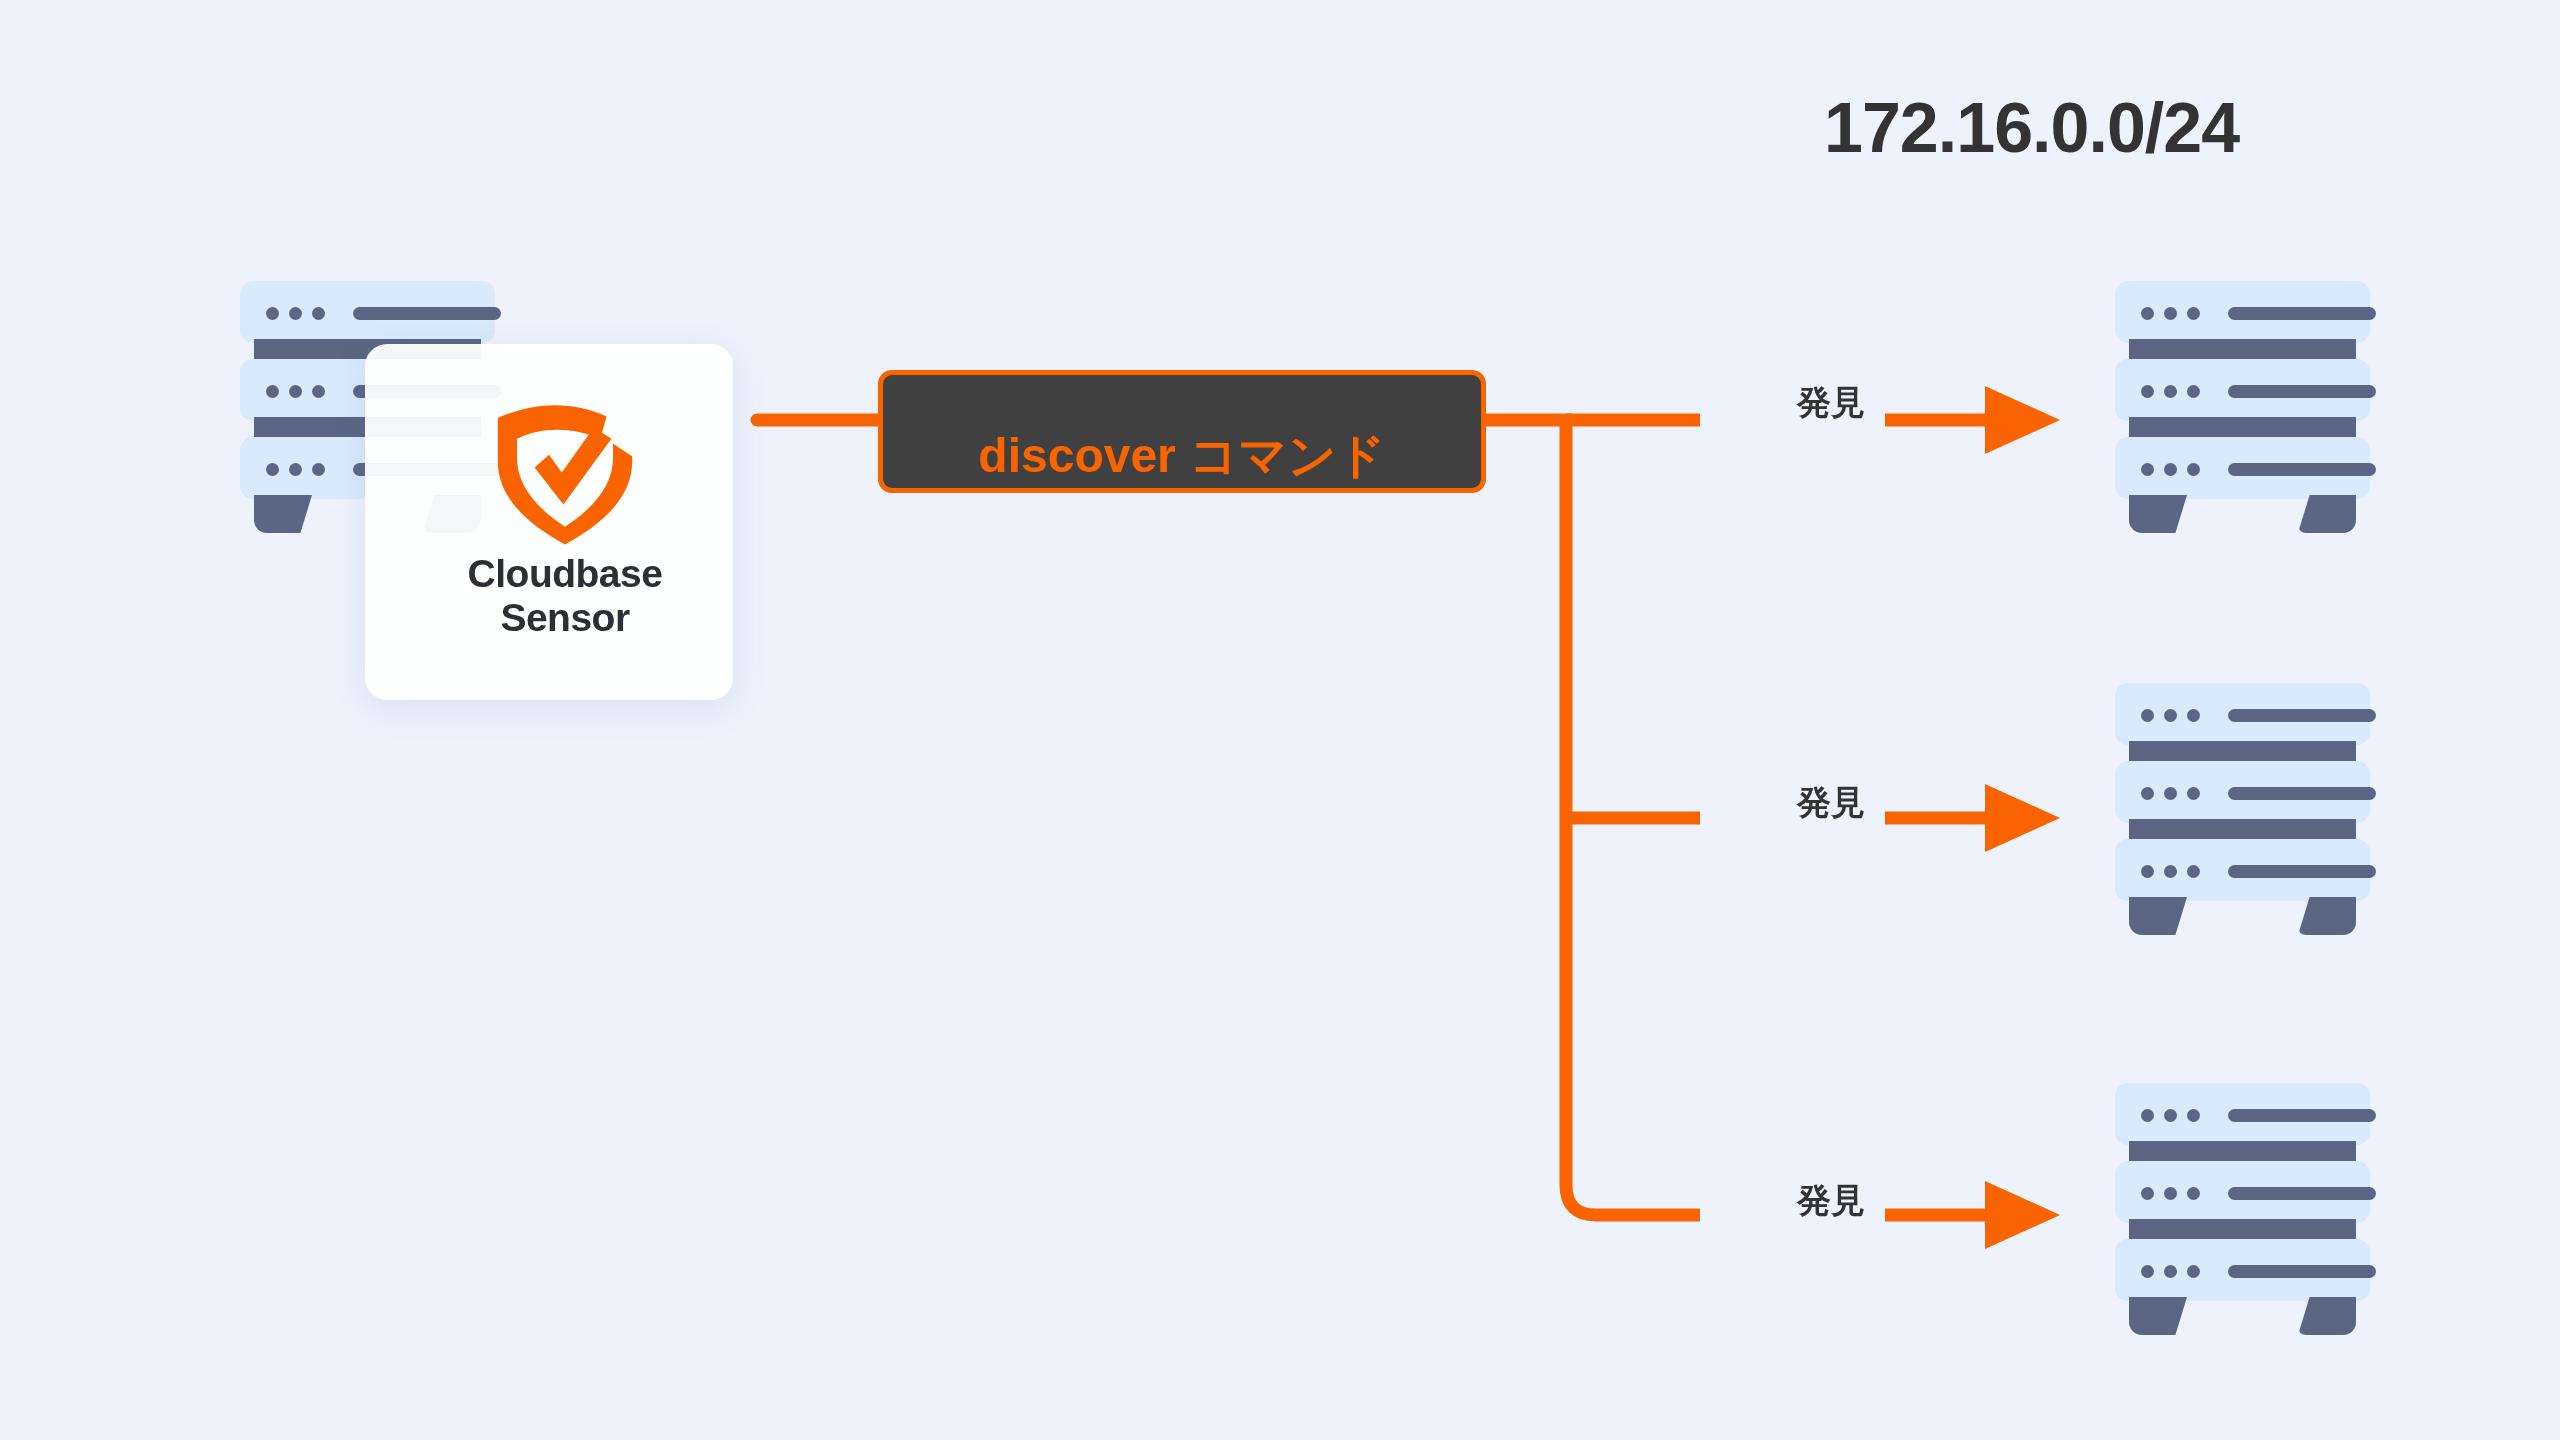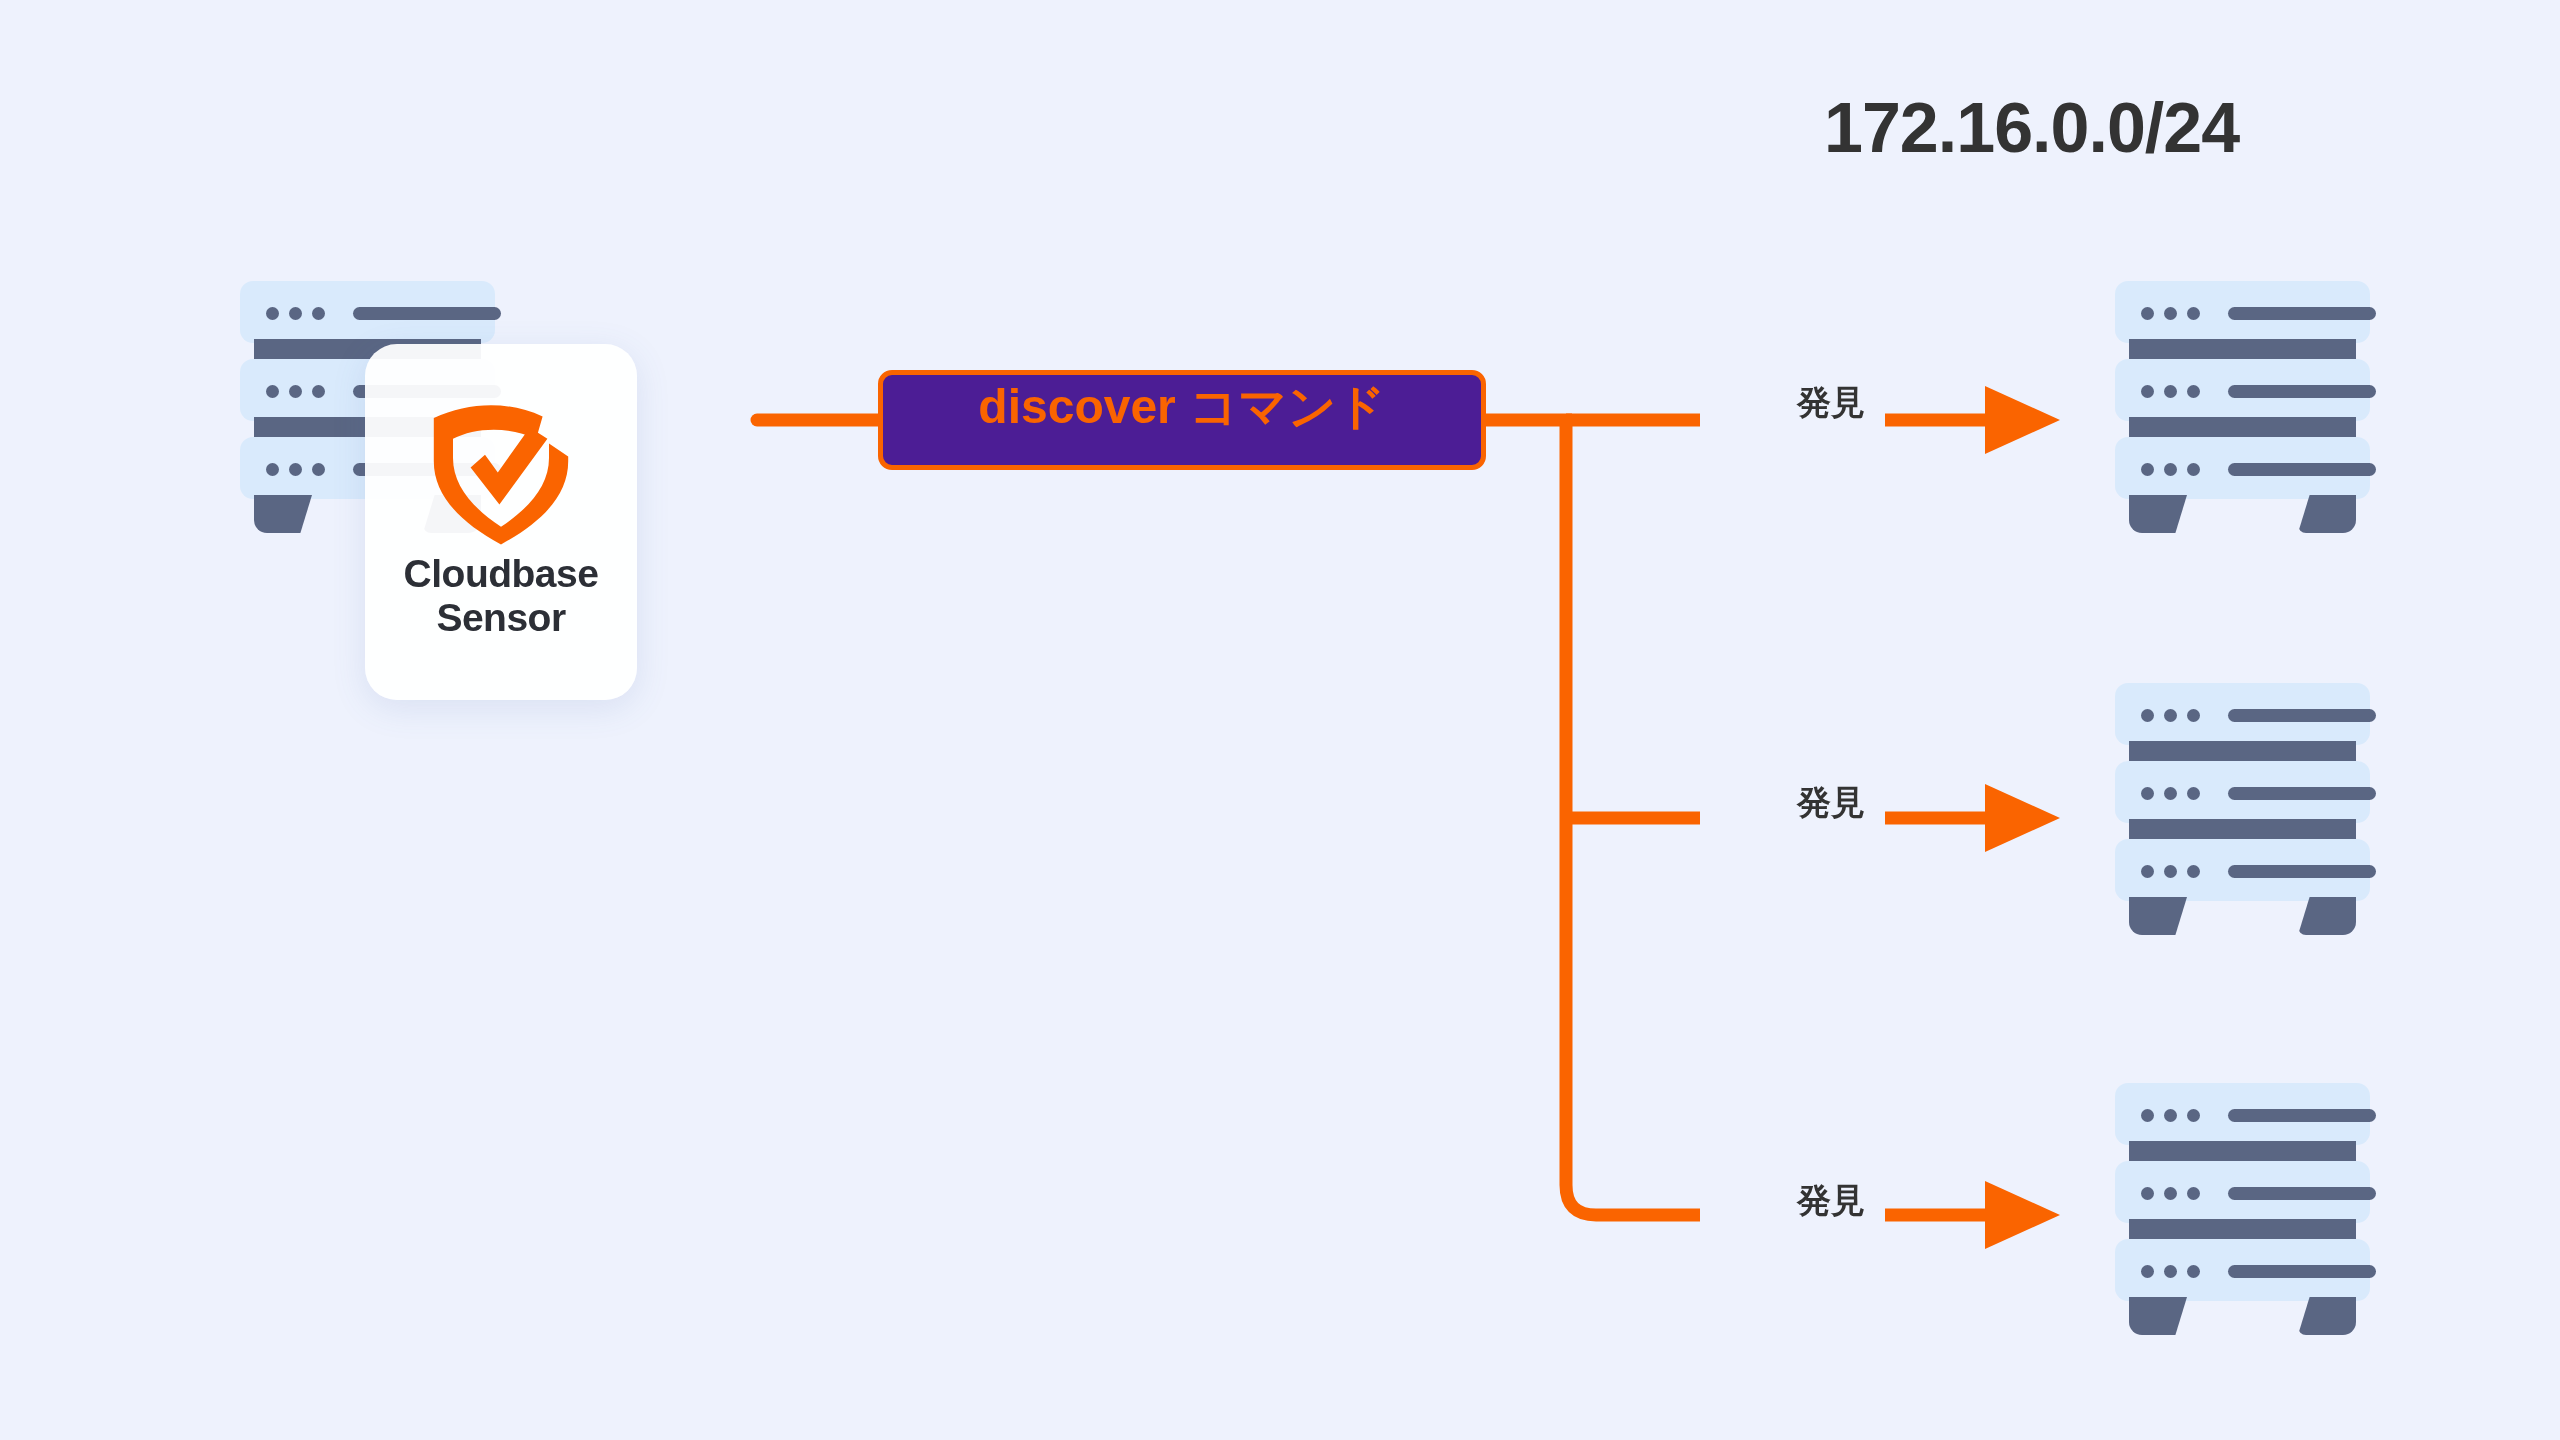--- a/index.html
+++ b/index.html
@@ -55,41 +55,41 @@
   .rack .legs{top:214px;}
 
   
   #rack-left{left:240px;top:281px;}
   #rack-r1{left:2115px;top:281px;}
   #rack-r2{left:2115px;top:683px;}
   #rack-r3{left:2115px;top:1083px;}
 
   
   .sensor-card{
-    position:absolute;left:365px;top:344px;width:272px;height:356px;
+    position:absolute;left:365px;top:344px;width:336px;height:356px;
     background:rgba(255,255,255,0.94);
-    border-radius:32px;
+    border-radius:22px;
     box-shadow:0 8px 34px rgba(80,110,170,0.13);
-    display:flex;flex-direction:column;align-items:center;justify-content:flex-start;
+    display:flex;flex-direction:column;align-items:center;justify-content:flex-start;padding-left:32px;
   }
   .sensor-card .logo{margin-top:42px;width:160px;height:160px;}
   .sensor-card .cap{
     margin-top:6px;
     font-size:39px;line-height:1.12;font-weight:bold;color:#2c2f36;
     text-align:center;letter-spacing:-0.5px;
   }
 
   
   #wires{position:absolute;left:0;top:0;width:2560px;height:1440px;pointer-events:none;}
 
   
   .cmd-box{
-    position:absolute;left:878px;top:370px;width:608px;height:100px;
-    background:#4c1d95;border:5px solid #fa6400;border-radius:14px;
-    display:flex;align-items:flex-start;justify-content:center;
+    position:absolute;left:878px;top:370px;width:608px;height:123px;
+    background:#404040;border:5px solid #fa6400;border-radius:14px;
+    display:flex;align-items:flex-end;justify-content:center;
     box-sizing:border-box;
   }
   .cmd-box .txt{
     font-size:48px;font-weight:bold;color:#fa6400;white-space:nowrap;
     letter-spacing:0px;
   }
 
   
   .found{
     position:absolute;width:150px;

